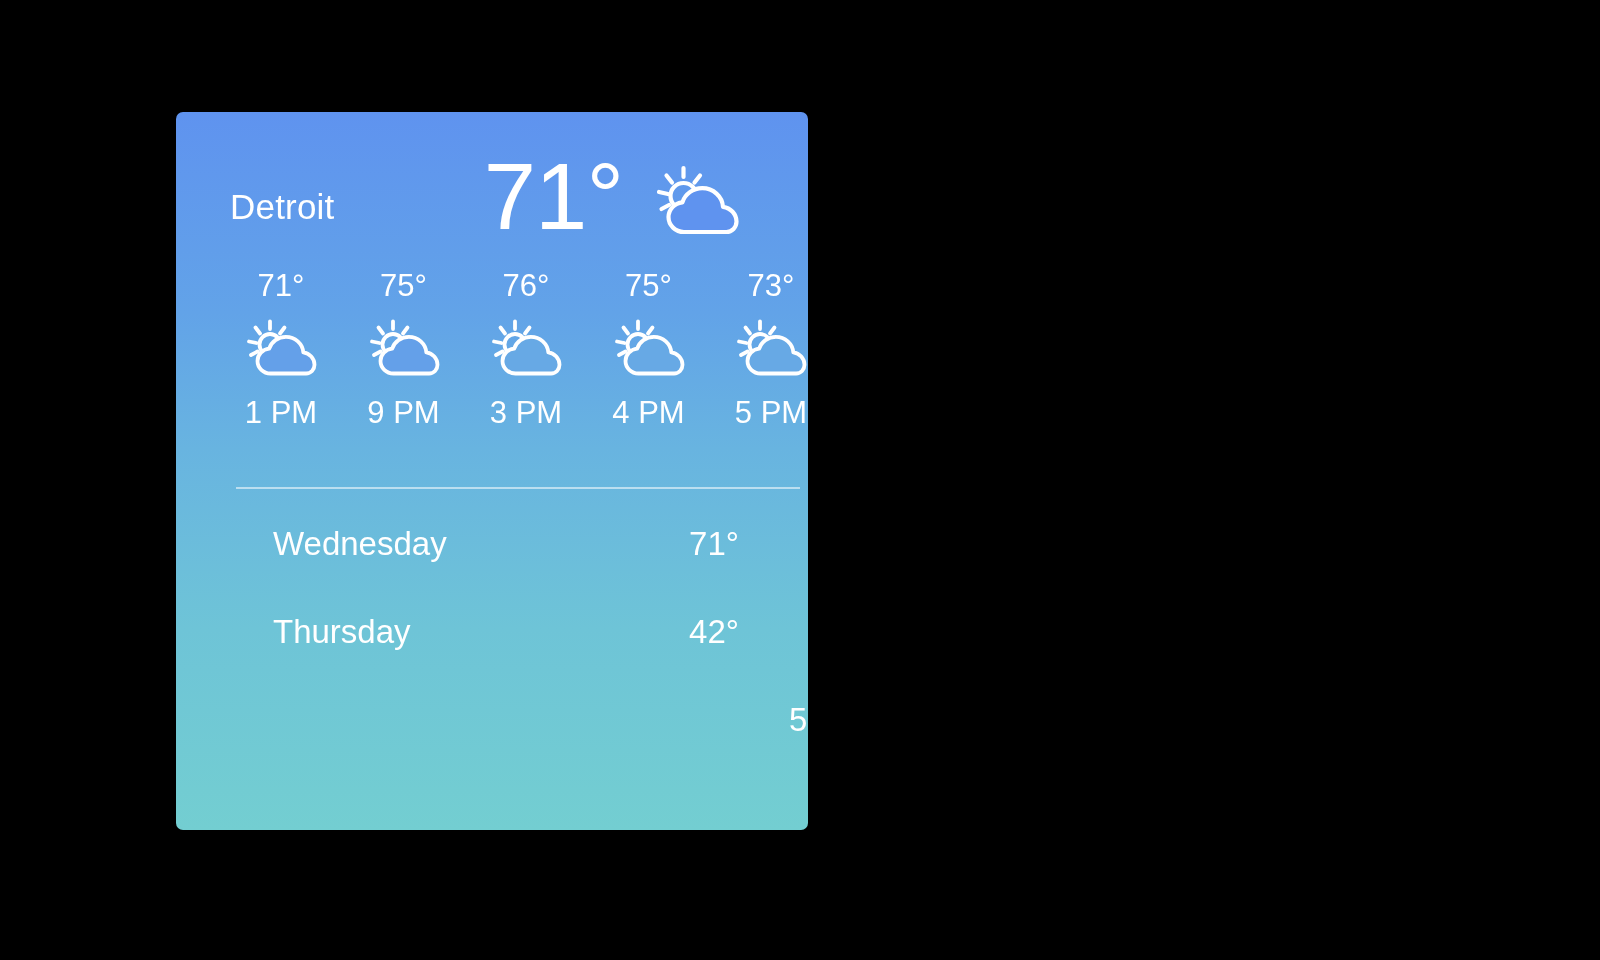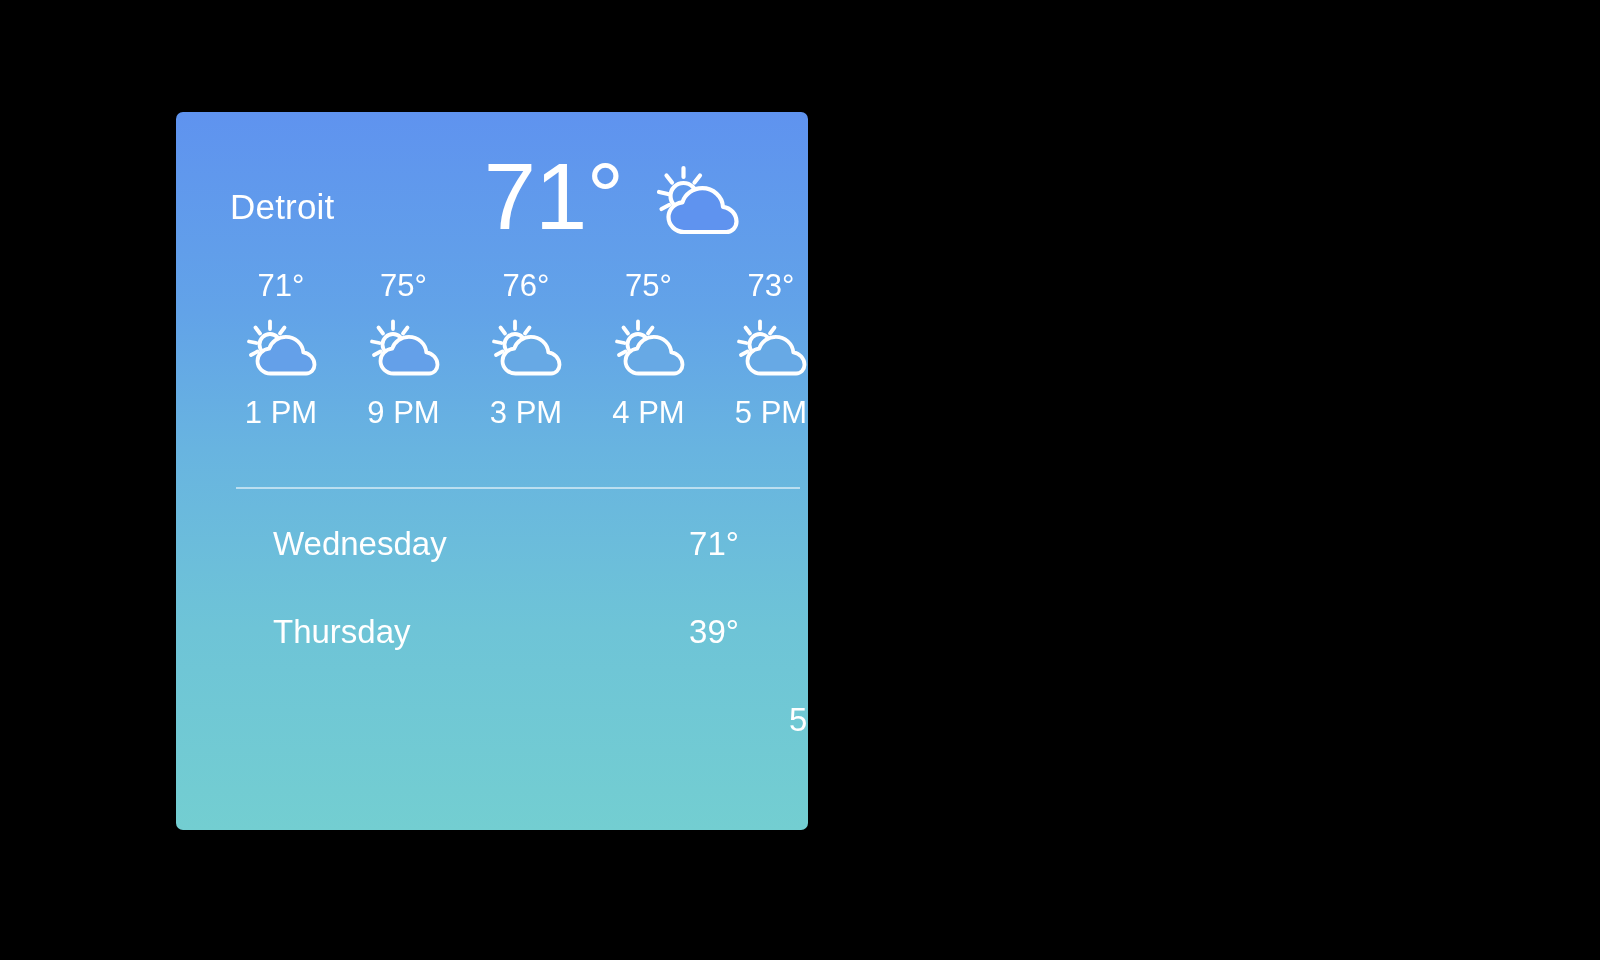--- a/index.html
+++ b/index.html
@@ -283,21 +283,21 @@
 
   <div class="daily-list">
 
     <div class="daily-row">
       <span class="day-name">Wednesday</span>
       <span class="day-high">71°</span>
     </div>
 
     <div class="daily-row">
       <span class="day-name">Thursday</span>
-      <span class="day-high">39°</span>
+      <span class="day-high">42°</span>
     </div>
 
     <div class="daily-row">
       <span class="day-low">59°</span>
     </div>
 
   </div>
 
 </div>
 

